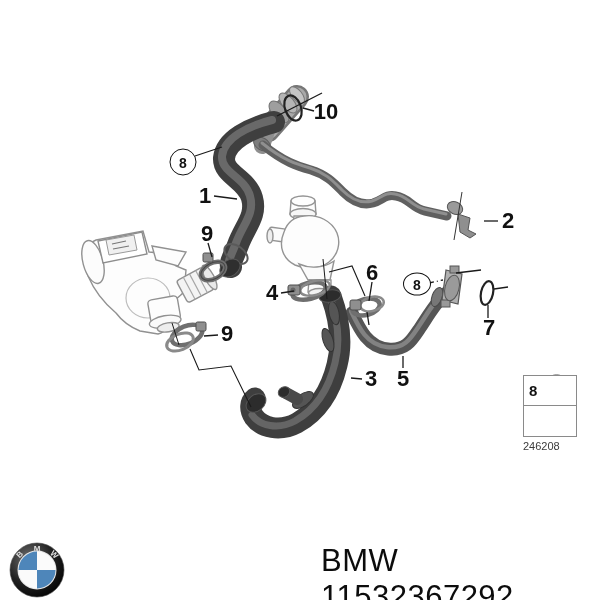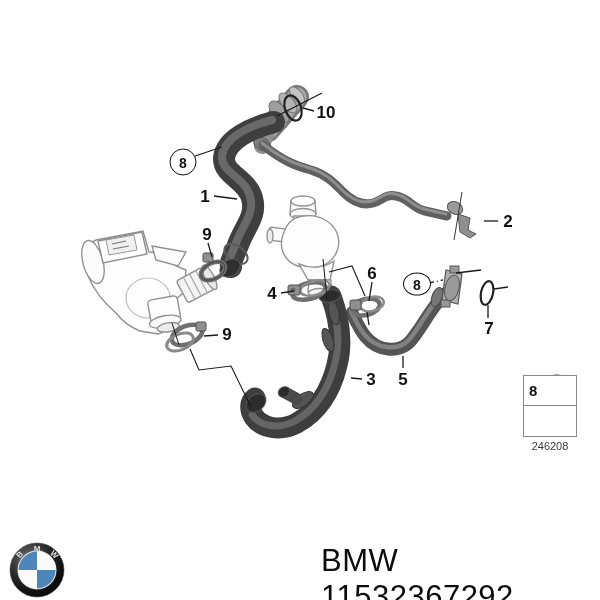--- a/index.html
+++ b/index.html
@@ -1,27 +1,27 @@
 <!DOCTYPE html>
 <html><head>
 <meta charset="utf-8">
 <style>
   html,body{margin:0;padding:0;background:#fff;}
   .stage{position:relative;width:600px;height:600px;background:#ffffff;overflow:hidden;
          font-family:"Liberation Sans",sans-serif;}
   .diagram-svg{position:absolute;left:0;top:0;}
-  .co{position:absolute;transform:translate(-50%,-50%);font-weight:bold;font-size:17px;
+  .co{position:absolute;transform:translate(-50%,-50%);font-weight:bold;font-size:22px;
       color:#111;line-height:1;white-space:nowrap;}
   .co-circ{border:1.7px solid #111;border-radius:50%;background:#fff;
            display:flex;align-items:center;justify-content:center;font-size:14px;}
   .legend{position:absolute;left:523px;top:375px;width:54px;height:62px;background:#fff;
           border:1px solid #8a8a8a;box-sizing:border-box;}
   .legend-top{height:29px;border-bottom:1px solid #8a8a8a;display:flex;align-items:center;}
   .legend-num{font-weight:bold;font-size:15px;color:#111;margin-left:5px;}
-  .legend-code{position:absolute;left:523px;top:440px;width:54px;text-align:center;
+  .legend-code{position:absolute;left:523px;top:440px;width:54px;text-align:left;
                font-size:11px;color:#3a3a3a;}
   .part-number{position:absolute;left:321px;top:543px;font-size:31px;color:#0c0c0c;
                letter-spacing:.5px;}
   .bmw-logo{position:absolute;left:8px;top:541px;}
 </style>
 </head>
 <body>
 
 <div class="stage">
 

